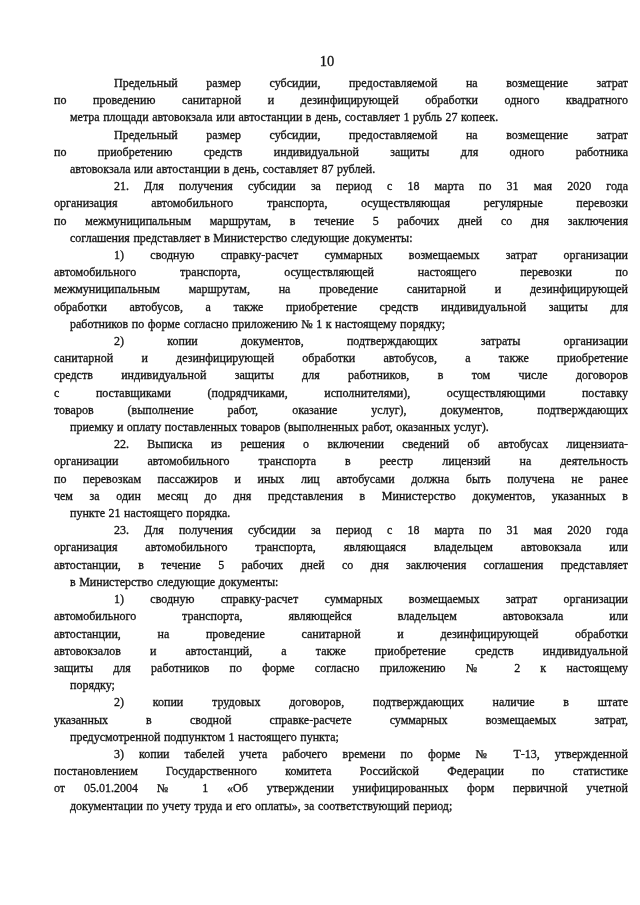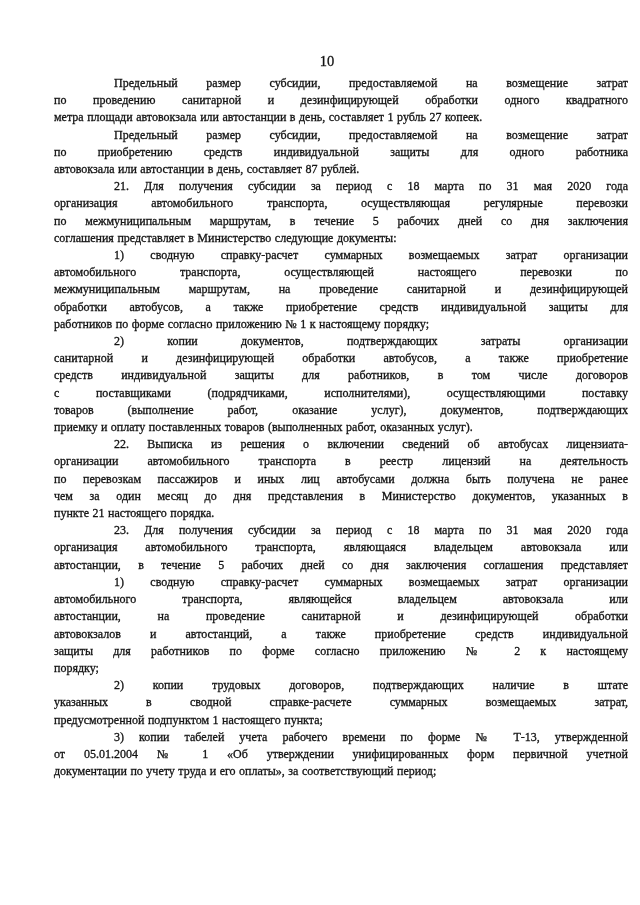--- a/index.html
+++ b/index.html
@@ -29,21 +29,21 @@
   .doc-body { margin-top: 5px; }
   .para { margin: 0; }
   .line {
     font-size: 12px;
     line-height: 17.2px;
     text-align: justify;
     text-align-last: justify; 
     word-spacing: 0.5px;
   }
   .line.first { text-indent: 60px; }
-  .line.last { text-align-last: auto; }
+  .line.last { text-align-last: auto; margin-left: 16px; }
 </style>
 </head>
 <body>
 
 <div class="page">
   <div class="content">
     <div class="page-number">10</div>
     <div class="doc-body">
         <div class="para">
           <div class="line first">Предельный размер субсидии, предоставляемой на возмещение затрат</div>
@@ -80,34 +80,36 @@
           <div class="line first">22. Выписка из решения о включении сведений об автобусах лицензиата-</div>
           <div class="line">организации автомобильного транспорта в реестр лицензий на деятельность</div>
           <div class="line">по перевозкам пассажиров и иных лиц автобусами должна быть получена не ранее</div>
           <div class="line">чем за один месяц до дня представления в Министерство документов, указанных в</div>
           <div class="line last">пункте 21 настоящего порядка.</div>
         </div>
         <div class="para">
           <div class="line first">23. Для получения субсидии за период с 18 марта по 31 мая 2020 года</div>
           <div class="line">организация автомобильного транспорта, являющаяся владельцем автовокзала или</div>
           <div class="line">автостанции, в течение 5 рабочих дней со дня заключения соглашения представляет</div>
+          <div class="line last">в Министерство следующие документы:</div>
         </div>
         <div class="para">
           <div class="line first">1) сводную справку-расчет суммарных возмещаемых затрат организации</div>
           <div class="line">автомобильного транспорта, являющейся владельцем автовокзала или</div>
           <div class="line">автостанции, на проведение санитарной и дезинфицирующей обработки</div>
           <div class="line">автовокзалов и автостанций, а также приобретение средств индивидуальной</div>
           <div class="line">защиты для работников по форме согласно приложению № 2 к настоящему</div>
           <div class="line last">порядку;</div>
         </div>
         <div class="para">
           <div class="line first">2) копии трудовых договоров, подтверждающих наличие в штате</div>
           <div class="line">указанных в сводной справке-расчете суммарных возмещаемых затрат,</div>
           <div class="line last">предусмотренной подпунктом 1 настоящего пункта;</div>
         </div>
         <div class="para">
           <div class="line first">3) копии табелей учета рабочего времени по форме № Т-13, утвержденной</div>
+          <div class="line">постановлением Государственного комитета Российской Федерации по статистике</div>
           <div class="line">от 05.01.2004 № 1 «Об утверждении унифицированных форм первичной учетной</div>
           <div class="line last">документации по учету труда и его оплаты», за соответствующий период;</div>
         </div>
       </div>
   </div>
 </div>
 
 </body></html>

